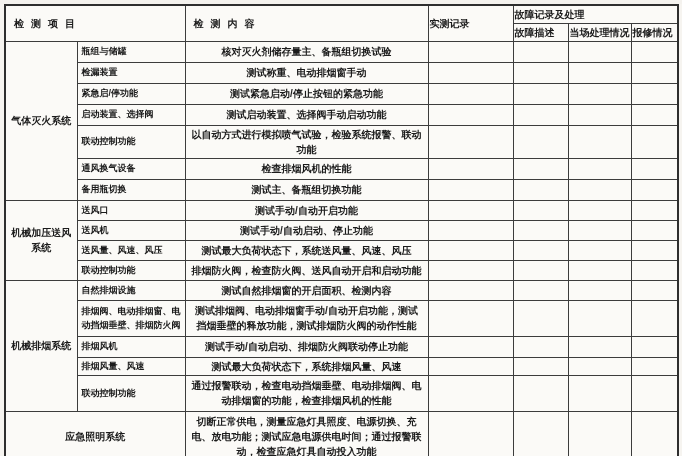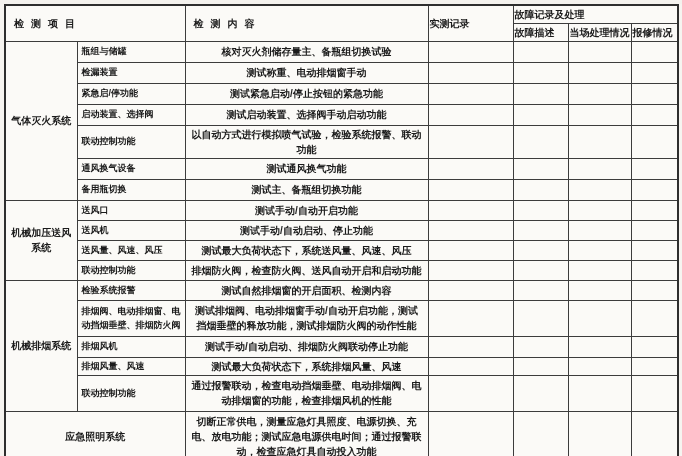--- a/index.html
+++ b/index.html
@@ -112,21 +112,21 @@
       <tr class="r21">
         <td class="item">联动控制功能</td>
         <td class="content">以自动方式进行模拟喷气试验，检验系统报警、联动功能</td>
         <td class="blank"></td>
           <td class="blank"></td>
           <td class="blank"></td>
           <td class="blank"></td>
       </tr>
       <tr class="r21">
         <td class="item">通风换气设备</td>
-        <td class="content">测试通风换气功能</td>
+        <td class="content">检查排烟风机的性能</td>
         <td class="blank"></td>
           <td class="blank"></td>
           <td class="blank"></td>
           <td class="blank"></td>
       </tr>
       <tr class="r21">
         <td class="item">备用瓶切换</td>
         <td class="content">测试主、备瓶组切换功能</td>
         <td class="blank"></td>
           <td class="blank"></td>
@@ -163,21 +163,21 @@
         <td class="item">联动控制功能</td>
         <td class="content">排烟防火阀，检查防火阀、送风自动开启和启动功能</td>
         <td class="blank"></td>
           <td class="blank"></td>
           <td class="blank"></td>
           <td class="blank"></td>
       </tr>
 
       <tr class="r20">
         <td rowspan="5" class="section">机械排烟系统</td>
-        <td class="item">检验系统报警</td>
+        <td class="item">自然排烟设施</td>
         <td class="content">测试自然排烟窗的开启面积、检测内容</td>
         <td class="blank"></td>
           <td class="blank"></td>
           <td class="blank"></td>
           <td class="blank"></td>
       </tr>
       <tr class="r36">
         <td class="item">排烟阀、电动排烟窗、电动挡烟垂壁、排烟防火阀</td>
         <td class="content">测试排烟阀、电动排烟窗手动/自动开启功能，测试挡烟垂壁的释放功能，测试排烟防火阀的动作性能</td>
         <td class="blank"></td>

